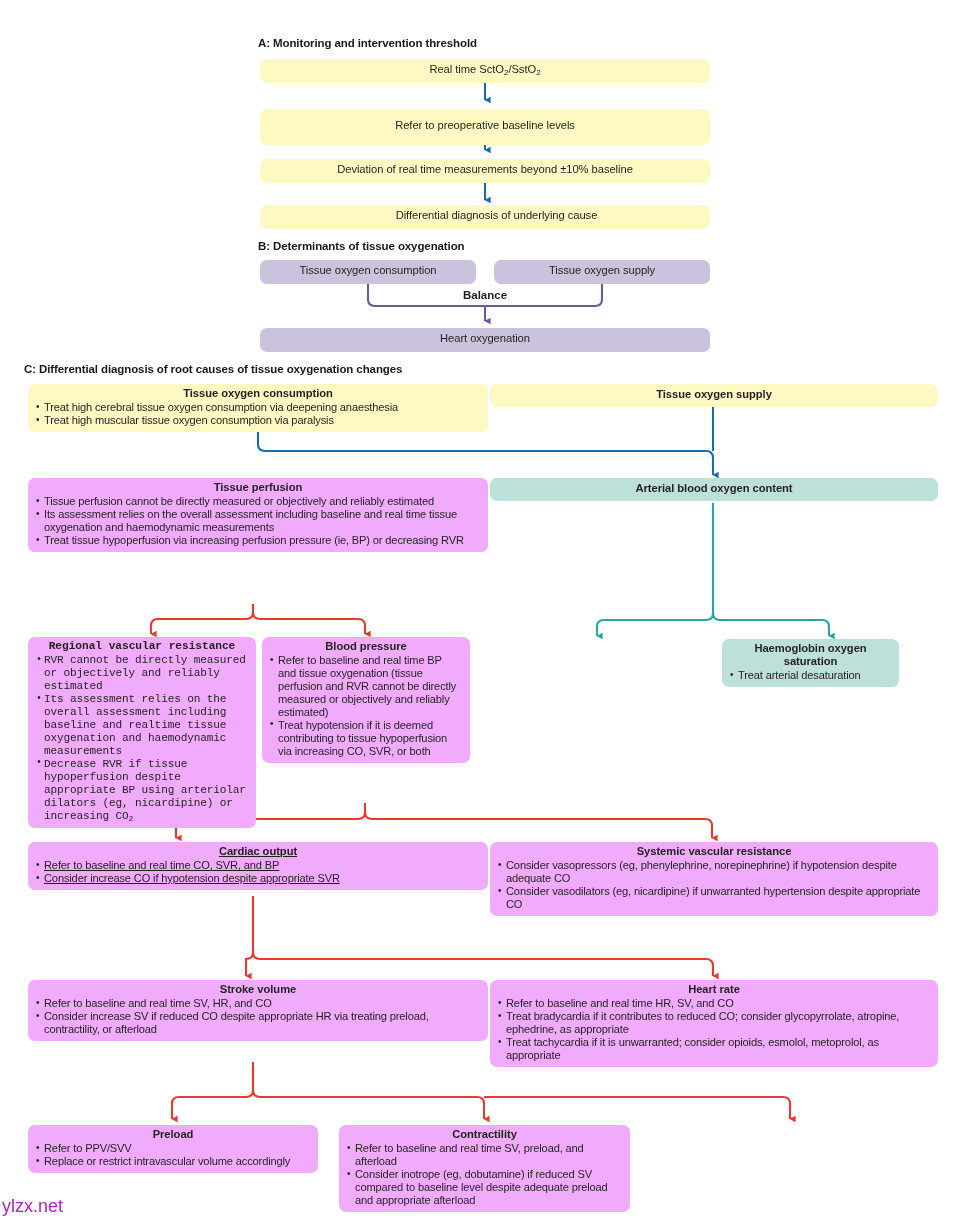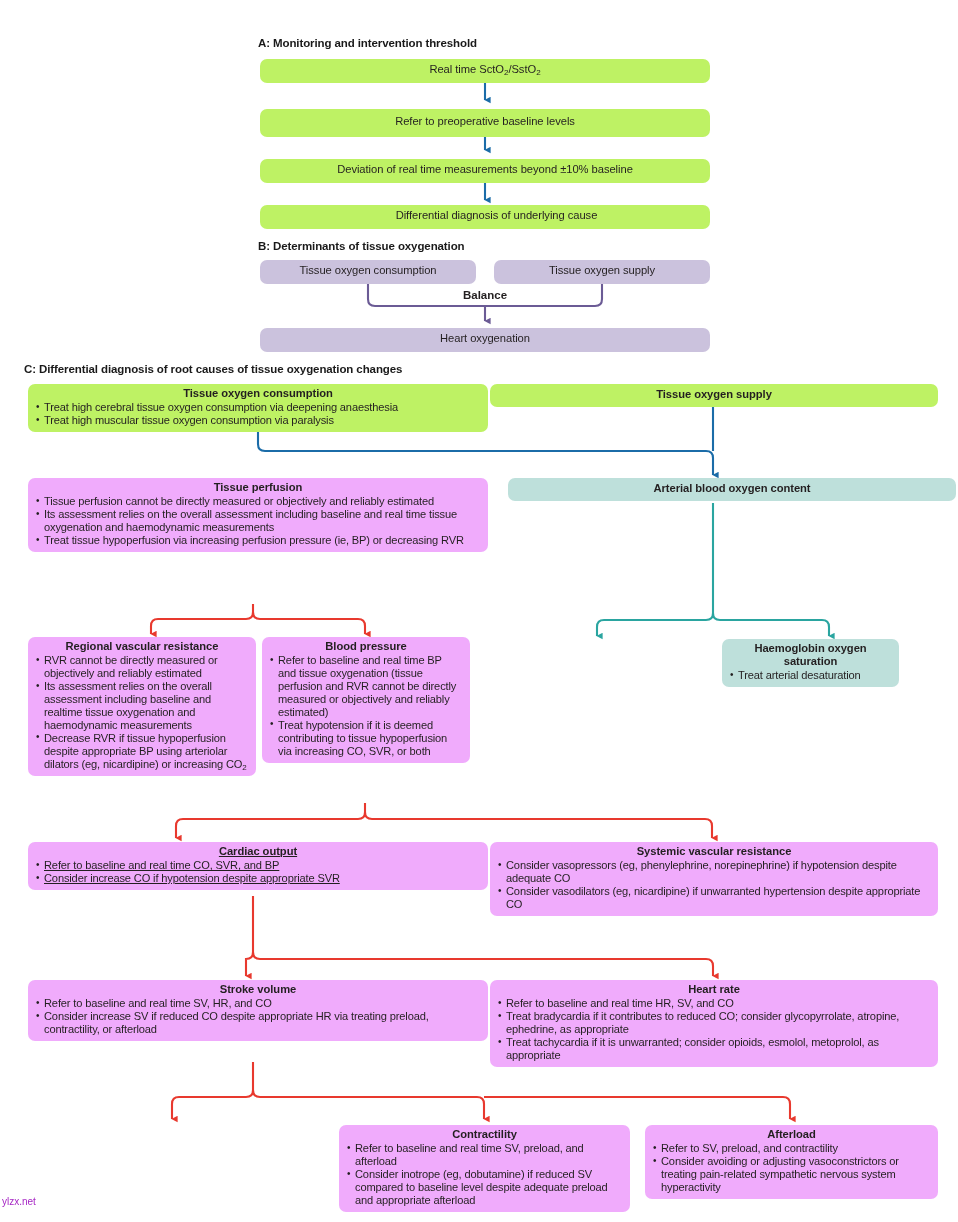--- a/index.html
+++ b/index.html
@@ -42,34 +42,34 @@
     padding-left: 8px;
     position: relative;
     letter-spacing: -0.15px;
     margin-bottom: 0px;
   }
   .box li::before {
     content:"\2022";
     position:absolute; left:0; top:-0.5px;
     font-size: 10px;
   }
-  .blue   { background:#bef264; }
+  .blue   { background:#fef9c3; }
   .purple { background:#cbc2dd; }
   .salmon { background:#f0abfc; }
   .teal   { background:#bee0db; }
 
   .balance-lbl {
     position:absolute;
     font-weight:bold;
     font-size:11.5px;
     text-align:center;
   }
   .watermark {
     position:absolute;
-    font-size:10px;
+    font-size:18px;
     color:#a626c4;
     font-family:"Liberation Sans", sans-serif;
   }
   sub { font-size:0.72em; vertical-align: baseline; position:relative; top:2px; }
 </style>
 </head>
 <body>
 
 <div id="canvas">
 
@@ -125,21 +125,21 @@
       <path d="M484,1097 L783,1097 Q790,1097 790,1104 L790,1119" marker-end="url(#ar)"></path>
     </g>
   </svg>
 
   <div class="sec-title" style="left:258px; top:37px;">A: Monitoring and intervention threshold</div>
 
   <div class="box blue plain" style="left:260px; top:59px; width:450px; height:24px; display:flex; align-items:center; justify-content:center;">
     <span class="hd">Real time SctO<sub>2</sub>/SstO<sub>2</sub></span>
   </div>
 
-  <div class="box blue plain" style="left:260px; top:109px; width:450px; height:28px; display:flex; align-items:center; justify-content:center;">
+  <div class="box blue plain" style="left:260px; top:109px; width:450px; height:36px; display:flex; align-items:center; justify-content:center;">
     <span class="hd">Refer to preoperative baseline levels</span>
   </div>
 
   <div class="box blue plain" style="left:260px; top:159px; width:450px; height:24px; display:flex; align-items:center; justify-content:center;">
     <span class="hd">Deviation of real time measurements beyond ±10% baseline</span>
   </div>
 
   <div class="box blue plain" style="left:260px; top:205px; width:450px; height:24px; display:flex; align-items:center; justify-content:center;padding-left:31px;">
     <span class="hd">Differential diagnosis of underlying cause</span>
   </div>
@@ -176,25 +176,25 @@
 
   <div class="box salmon" style="left:28px; top:478px; width:460px;">
     <span class="hd">Tissue perfusion</span>
     <ul>
       <li>Tissue perfusion cannot be directly measured or objectively and reliably estimated</li>
       <li>Its assessment relies on the overall assessment including baseline and real time tissue oxygenation and haemodynamic measurements</li>
       <li>Treat tissue hypoperfusion via increasing perfusion pressure (ie, BP) or decreasing RVR</li>
     </ul>
   </div>
 
-  <div class="box teal" style="left:508px; top:478px; width:448px; height:23px; display:flex; align-items:center; justify-content:center;">
+  <div class="box teal" style="left:490px; top:478px; width:448px; height:23px; display:flex; align-items:center; justify-content:center;">
     <span class="hd">Arterial blood oxygen content</span>
   </div>
 
-  <div class="box salmon" style="left:28px; top:637px; width:228px;">
+  <div class="box salmon" style="left:28px; top:637px; width:228px;font-family:Liberation Mono, monospace;">
     <span class="hd">Regional vascular resistance</span>
     <ul>
       <li>RVR cannot be directly measured or objectively and reliably estimated</li>
       <li>Its assessment relies on the overall assessment including baseline and realtime tissue oxygenation and haemodynamic measurements</li>
       <li>Decrease RVR if tissue hypoperfusion despite appropriate BP using arteriolar dilators (eg, nicardipine) or increasing CO<sub>2</sub></li>
     </ul>
   </div>
 
   <div class="box salmon" style="left:262px; top:637px; width:208px;">
     <span class="hd">Blood pressure</span>
@@ -238,32 +238,32 @@
 
   <div class="box salmon" style="left:490px; top:980px; width:448px;">
     <span class="hd">Heart rate</span>
     <ul>
       <li>Refer to baseline and real time HR, SV, and CO</li>
       <li>Treat bradycardia if it contributes to reduced CO; consider glycopyrrolate, atropine, ephedrine, as appropriate</li>
       <li>Treat tachycardia if it is unwarranted; consider opioids, esmolol, metoprolol, as appropriate</li>
     </ul>
   </div>
 
+  <div class="box salmon" style="left:28px; top:1125px; width:290px;">
+    <span class="hd">Preload</span>
+    <ul>
+      <li>Refer to PPV/SVV</li>
+      <li>Replace or restrict intravascular volume accordingly</li>
+    </ul>
+  </div>
 
   <div class="box salmon" style="left:339px; top:1125px; width:291px;">
     <span class="hd">Contractility</span>
     <ul>
       <li>Refer to baseline and real time SV, preload, and afterload</li>
       <li>Consider inotrope (eg, dobutamine) if reduced SV compared to baseline level despite adequate preload and appropriate afterload</li>
     </ul>
   </div>
 
-  <div class="box salmon" style="left:645px; top:1125px; width:293px;">
-    <span class="hd">Afterload</span>
-    <ul>
-      <li>Refer to SV, preload, and contractility</li>
-      <li>Consider avoiding or adjusting vasoconstrictors or treating pain-related sympathetic nervous system hyperactivity</li>
-    </ul>
-  </div>
 
   <div class="watermark" style="left:2px; top:1196px;">ylzx.net</div>
 
 </div>
 
 </body></html>

